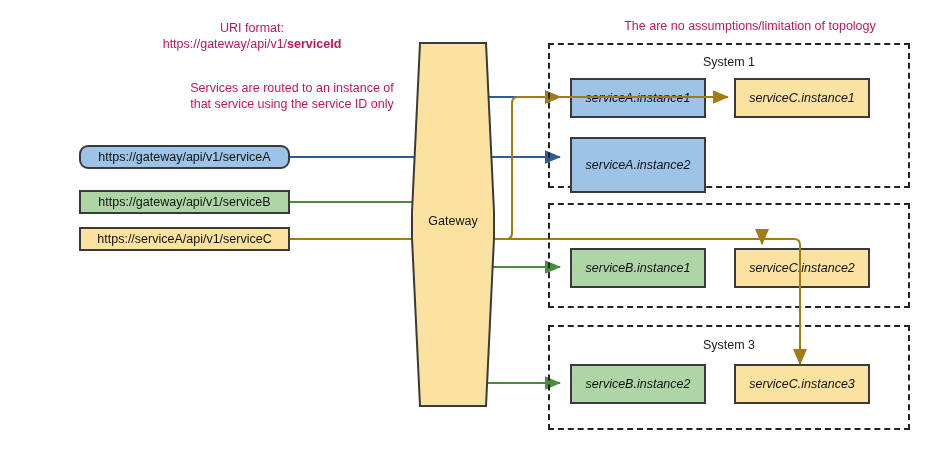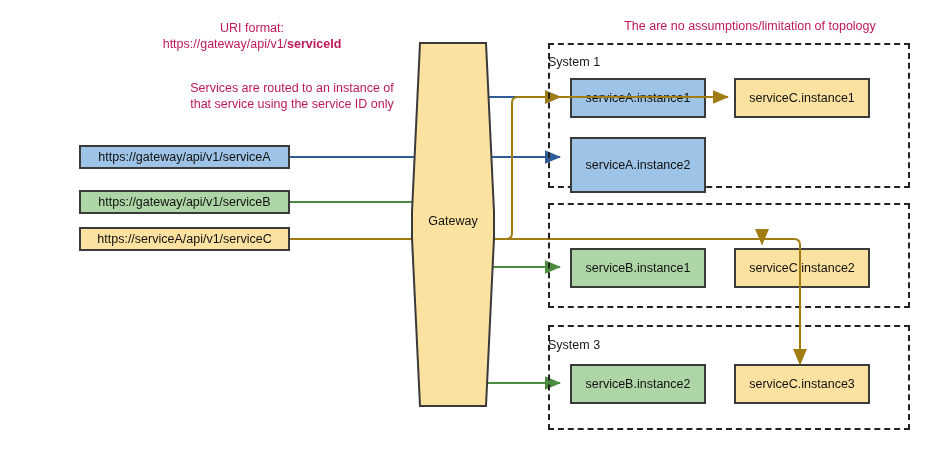--- a/index.html
+++ b/index.html
@@ -39,36 +39,37 @@
   .sysbox {
     position: absolute;
     border: 2px dashed #222222;
     background: transparent;
     box-sizing: border-box;
   }
   .syslabel {
     position: absolute;
     font-size: 12.5px;
     color: #1a1a1a;
-    text-align: left;
+    text-align: center;
     white-space: nowrap;
   }
 
   .node {
     position: absolute;
     box-sizing: border-box;
     border: 2px solid #3a3a3a;
     display: flex;
     align-items: center;
     justify-content: center;
     font-size: 12.5px;
     color: #111111;
     text-align: center;
     white-space: nowrap;
     z-index: 3;
+    font-style: italic;
   }
   .node.blue   { background: #9DC3E6; }
   .node.green  { background: #AED5A5; }
   .node.yellow { background: #FBE2A0; }
 
   .urlbox {
     position: absolute;
     box-sizing: border-box;
     border: 2px solid #3a3a3a;
     display: flex;
@@ -132,21 +133,21 @@
     </div>
   </div>
 
   <div class="note" style="left:182px; top:80px; width:220px;">
     <div>Services are routed to an instance of</div>
     <div>that service using the service ID only</div>
   </div>
 
   <div class="note" style="left:585px; top:18px; width:330px;">The are no assumptions/limitation of topology</div>
 
-  <div class="urlbox blue" style="left:79px; top:145px; width:211px; height:24px;">
+  <div class="urlbox blue" style="left:79px; top:145px; width:211px; height:24px;border-radius:9px;">
     <span>https://gateway/api/v1/serviceA</span>
   </div>
   <div class="urlbox green" style="left:79px; top:190px; width:211px; height:24px;">
     <span>https://gateway/api/v1/serviceB</span>
   </div>
   <div class="urlbox yellow" style="left:79px; top:227px; width:211px; height:24px;">
     <span>https://serviceA/api/v1/serviceC</span>
   </div>
 
   <svg class="gateway-shape" style="left:406px; top:42px;" width="94" height="366" viewBox="0 0 94 366">

